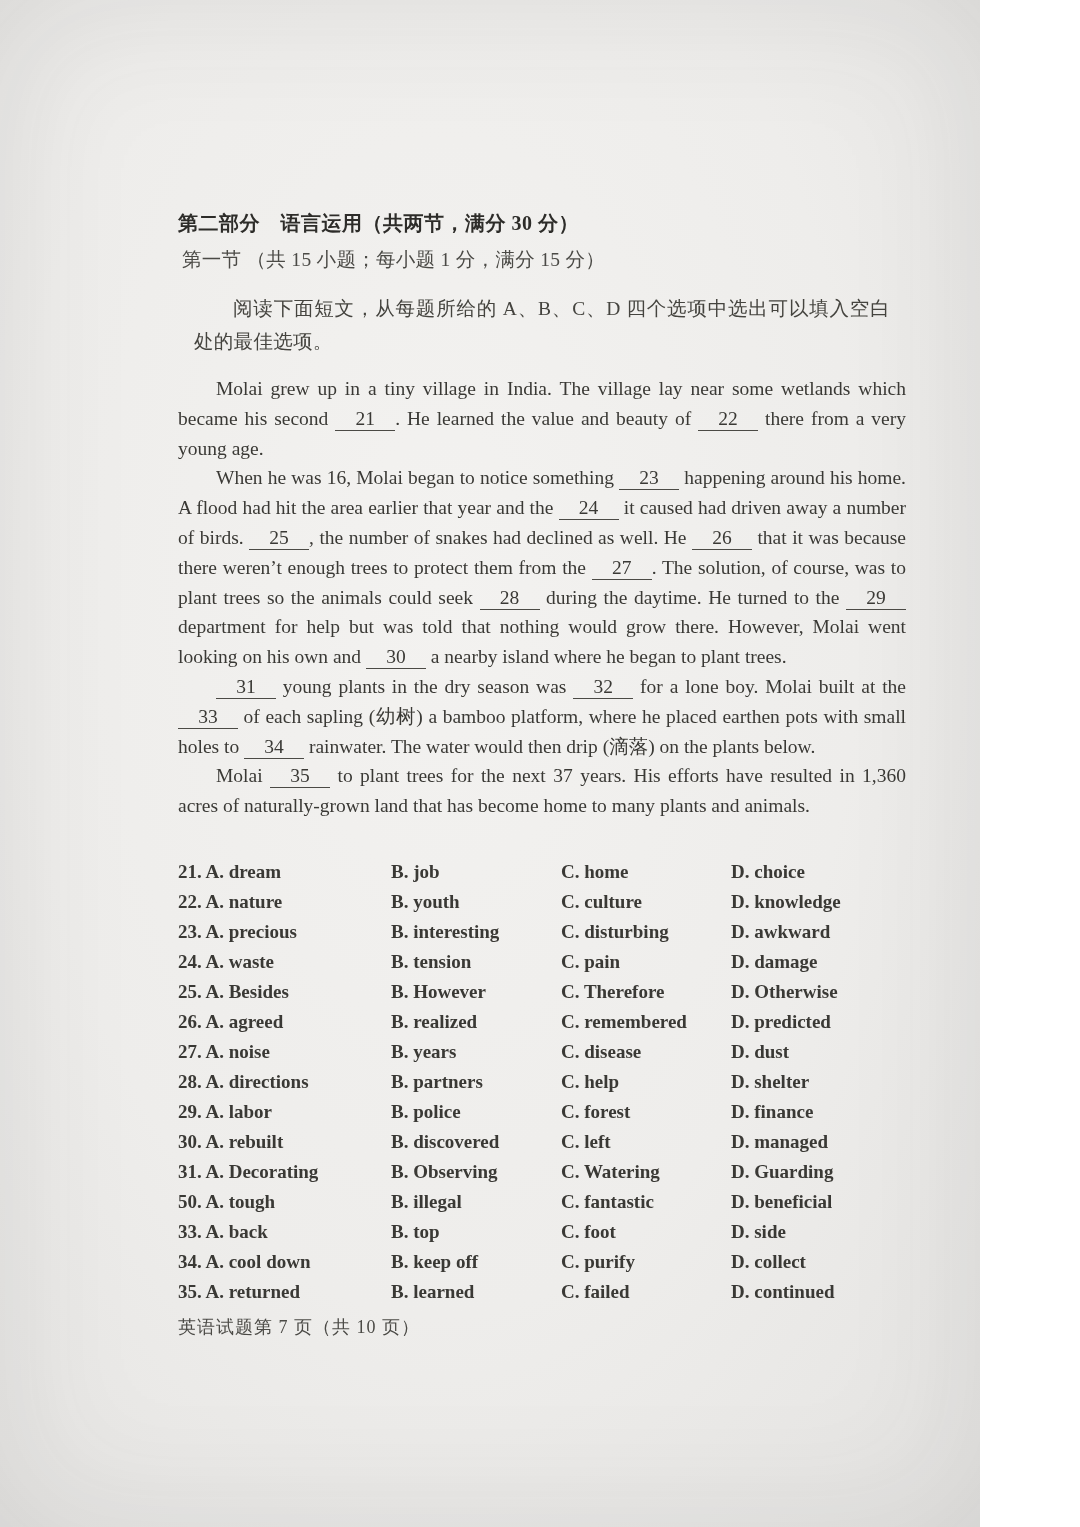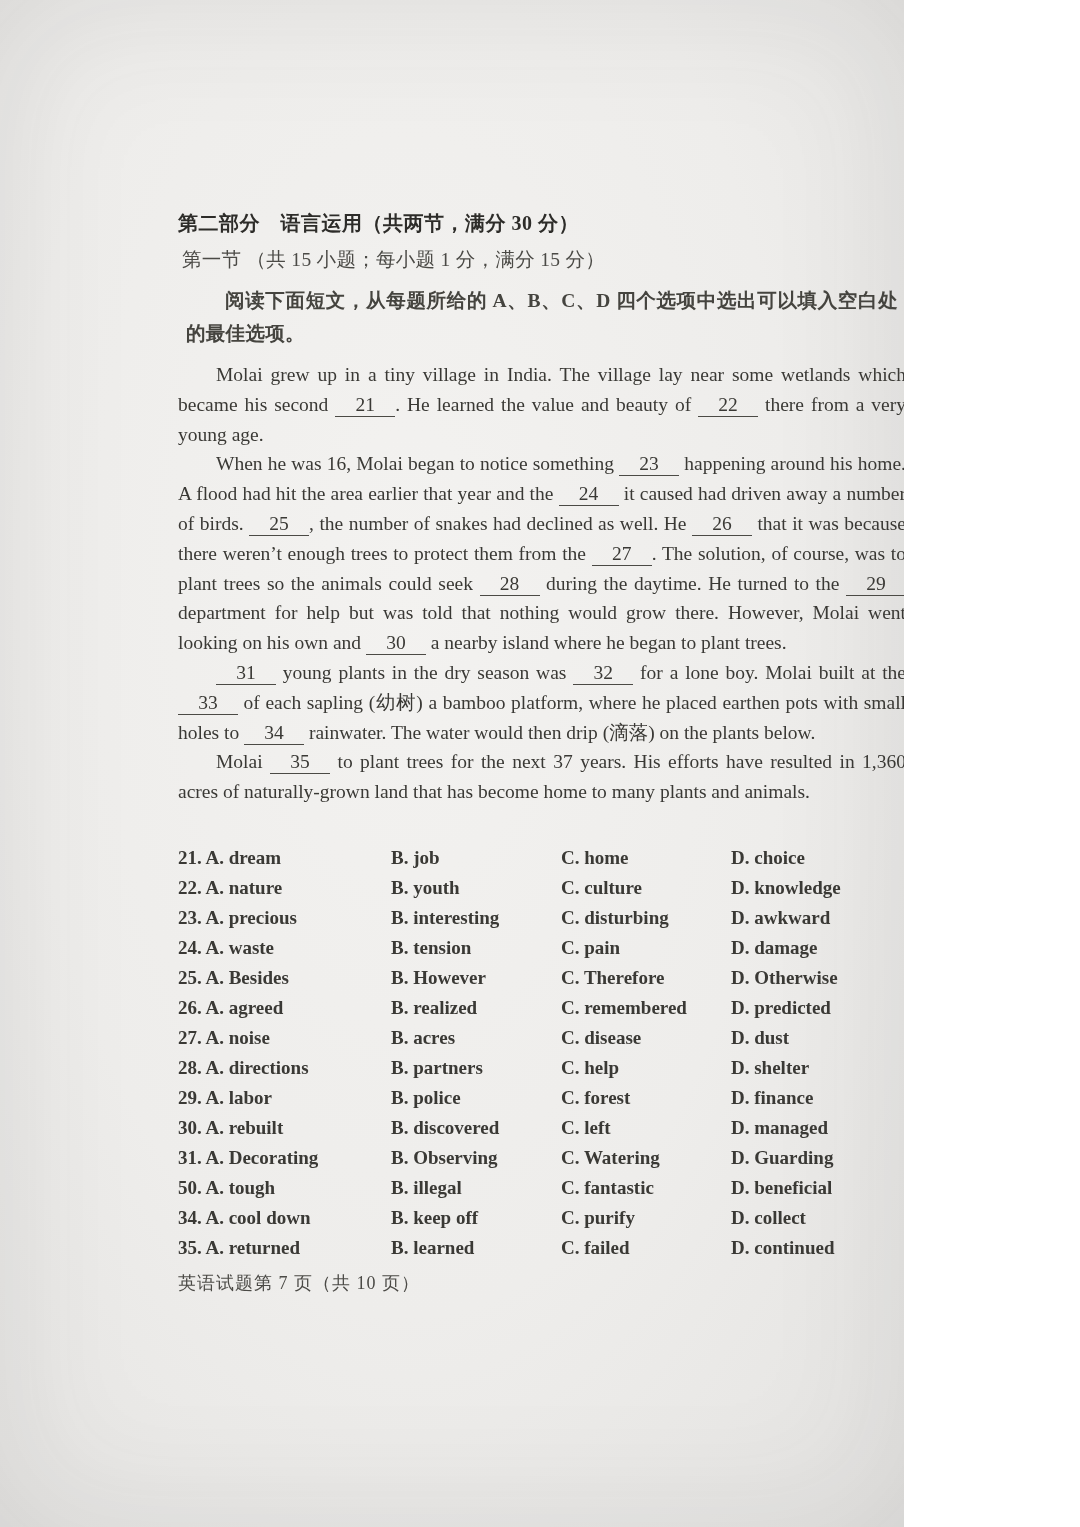--- a/index.html
+++ b/index.html
@@ -7,21 +7,21 @@
     padding: 0;
   }
   body {
     width: 1080px;
     height: 1527px;
     font-family: "Liberation Serif", "DejaVu Serif", serif;
     color: #34322f;
   }
   .page {
     position: relative;
-    width: 904px;
+    width: 980px;
     height: 1527px;
     background: radial-gradient(ellipse at 45% 38%, #f3f2f0 0%, #eeedeb 55%, #e4e3e1 100%);
     box-shadow: inset 0 0 140px rgba(60,58,54,0.10);
     overflow: hidden;
   }
   .content {
     position: absolute;
     left: 178px;
     top: 207px;
     width: 728px;
@@ -36,28 +36,27 @@
   }
   .section-title {
     margin: 4px;
     font-size: 19.5px;
     line-height: 33px;
     font-weight: 400;
     color: #4b4a46;
     letter-spacing: 0.3px;
   }
   .instructions {
-    margin: 8px;
+    margin: 16px;
     text-indent: 2em;
     font-size: 19.5px;
     line-height: 33px;
     text-align: justify;
     color: #45443f;
     letter-spacing: 0.3px;
-    font-weight: bold;
   }
   .passage {
     margin-top: 10px;
     font-size: 19.5px;
     line-height: 29.8px;
     text-align: justify;
     color: #3a3935;
   }
   .passage p.para {
     margin: 0;
@@ -143,21 +142,21 @@
           <span class="cell">D. Otherwise</span>
         </div>
         <div class="q-row">
           <span class="cell"><span>26. </span><span>A. agreed</span></span>
           <span class="cell">B. realized</span>
           <span class="cell">C. remembered</span>
           <span class="cell">D. predicted</span>
         </div>
         <div class="q-row">
           <span class="cell"><span>27. </span><span>A. noise</span></span>
-          <span class="cell">B. acres</span>
+          <span class="cell">B. years</span>
           <span class="cell">C. disease</span>
           <span class="cell">D. dust</span>
         </div>
         <div class="q-row">
           <span class="cell"><span>28. </span><span>A. directions</span></span>
           <span class="cell">B. partners</span>
           <span class="cell">C. help</span>
           <span class="cell">D. shelter</span>
         </div>
         <div class="q-row">
@@ -178,20 +177,26 @@
           <span class="cell">C. Watering</span>
           <span class="cell">D. Guarding</span>
         </div>
         <div class="q-row">
           <span class="cell"><span>50. </span><span>A. tough</span></span>
           <span class="cell">B. illegal</span>
           <span class="cell">C. fantastic</span>
           <span class="cell">D. beneficial</span>
         </div>
         <div class="q-row">
+          <span class="cell"><span>33. </span><span>A. back</span></span>
+          <span class="cell">B. top</span>
+          <span class="cell">C. foot</span>
+          <span class="cell">D. side</span>
+        </div>
+        <div class="q-row">
           <span class="cell"><span>34. </span><span>A. cool down</span></span>
           <span class="cell">B. keep off</span>
           <span class="cell">C. purify</span>
           <span class="cell">D. collect</span>
         </div>
         <div class="q-row">
           <span class="cell"><span>35. </span><span>A. returned</span></span>
           <span class="cell">B. learned</span>
           <span class="cell">C. failed</span>
           <span class="cell">D. continued</span>

